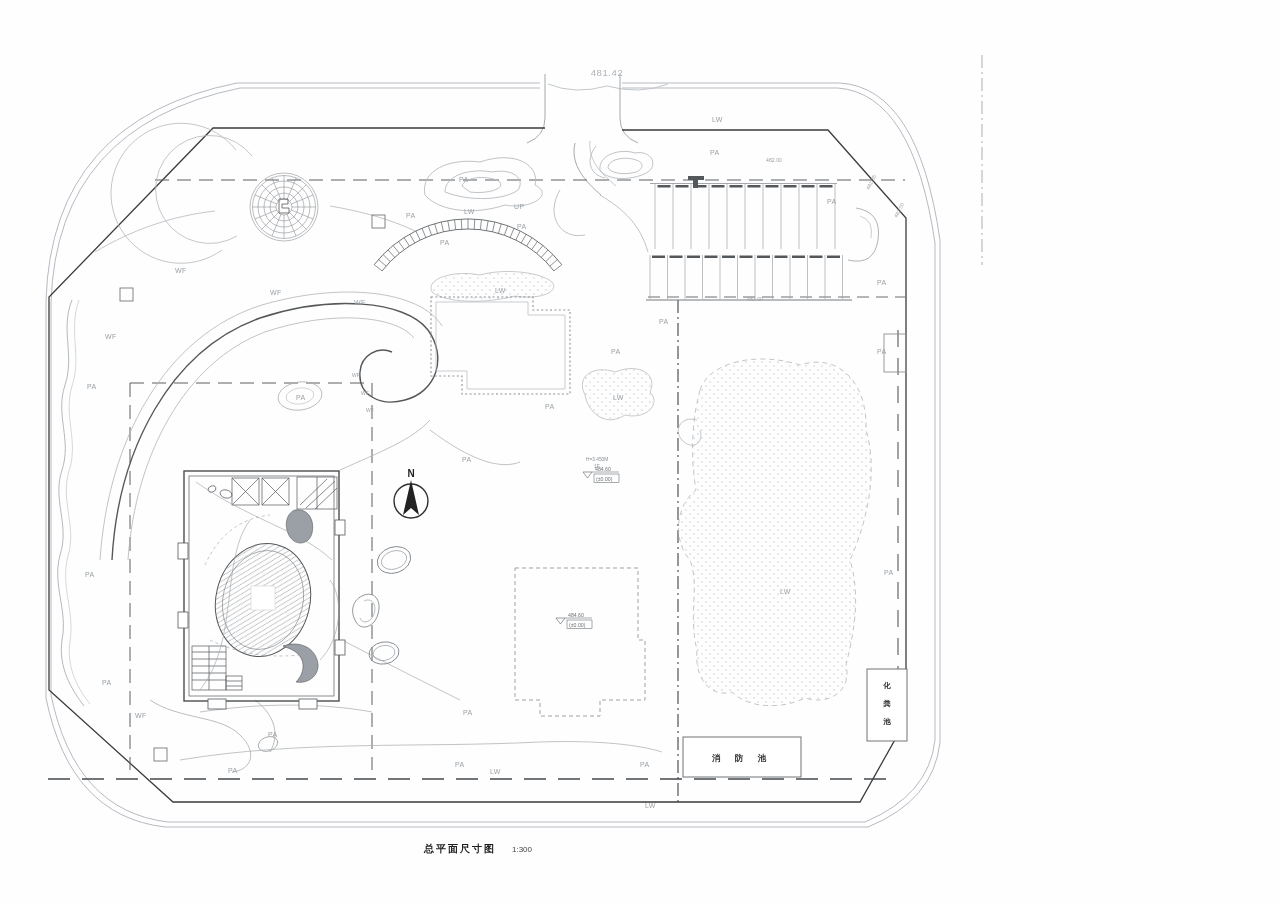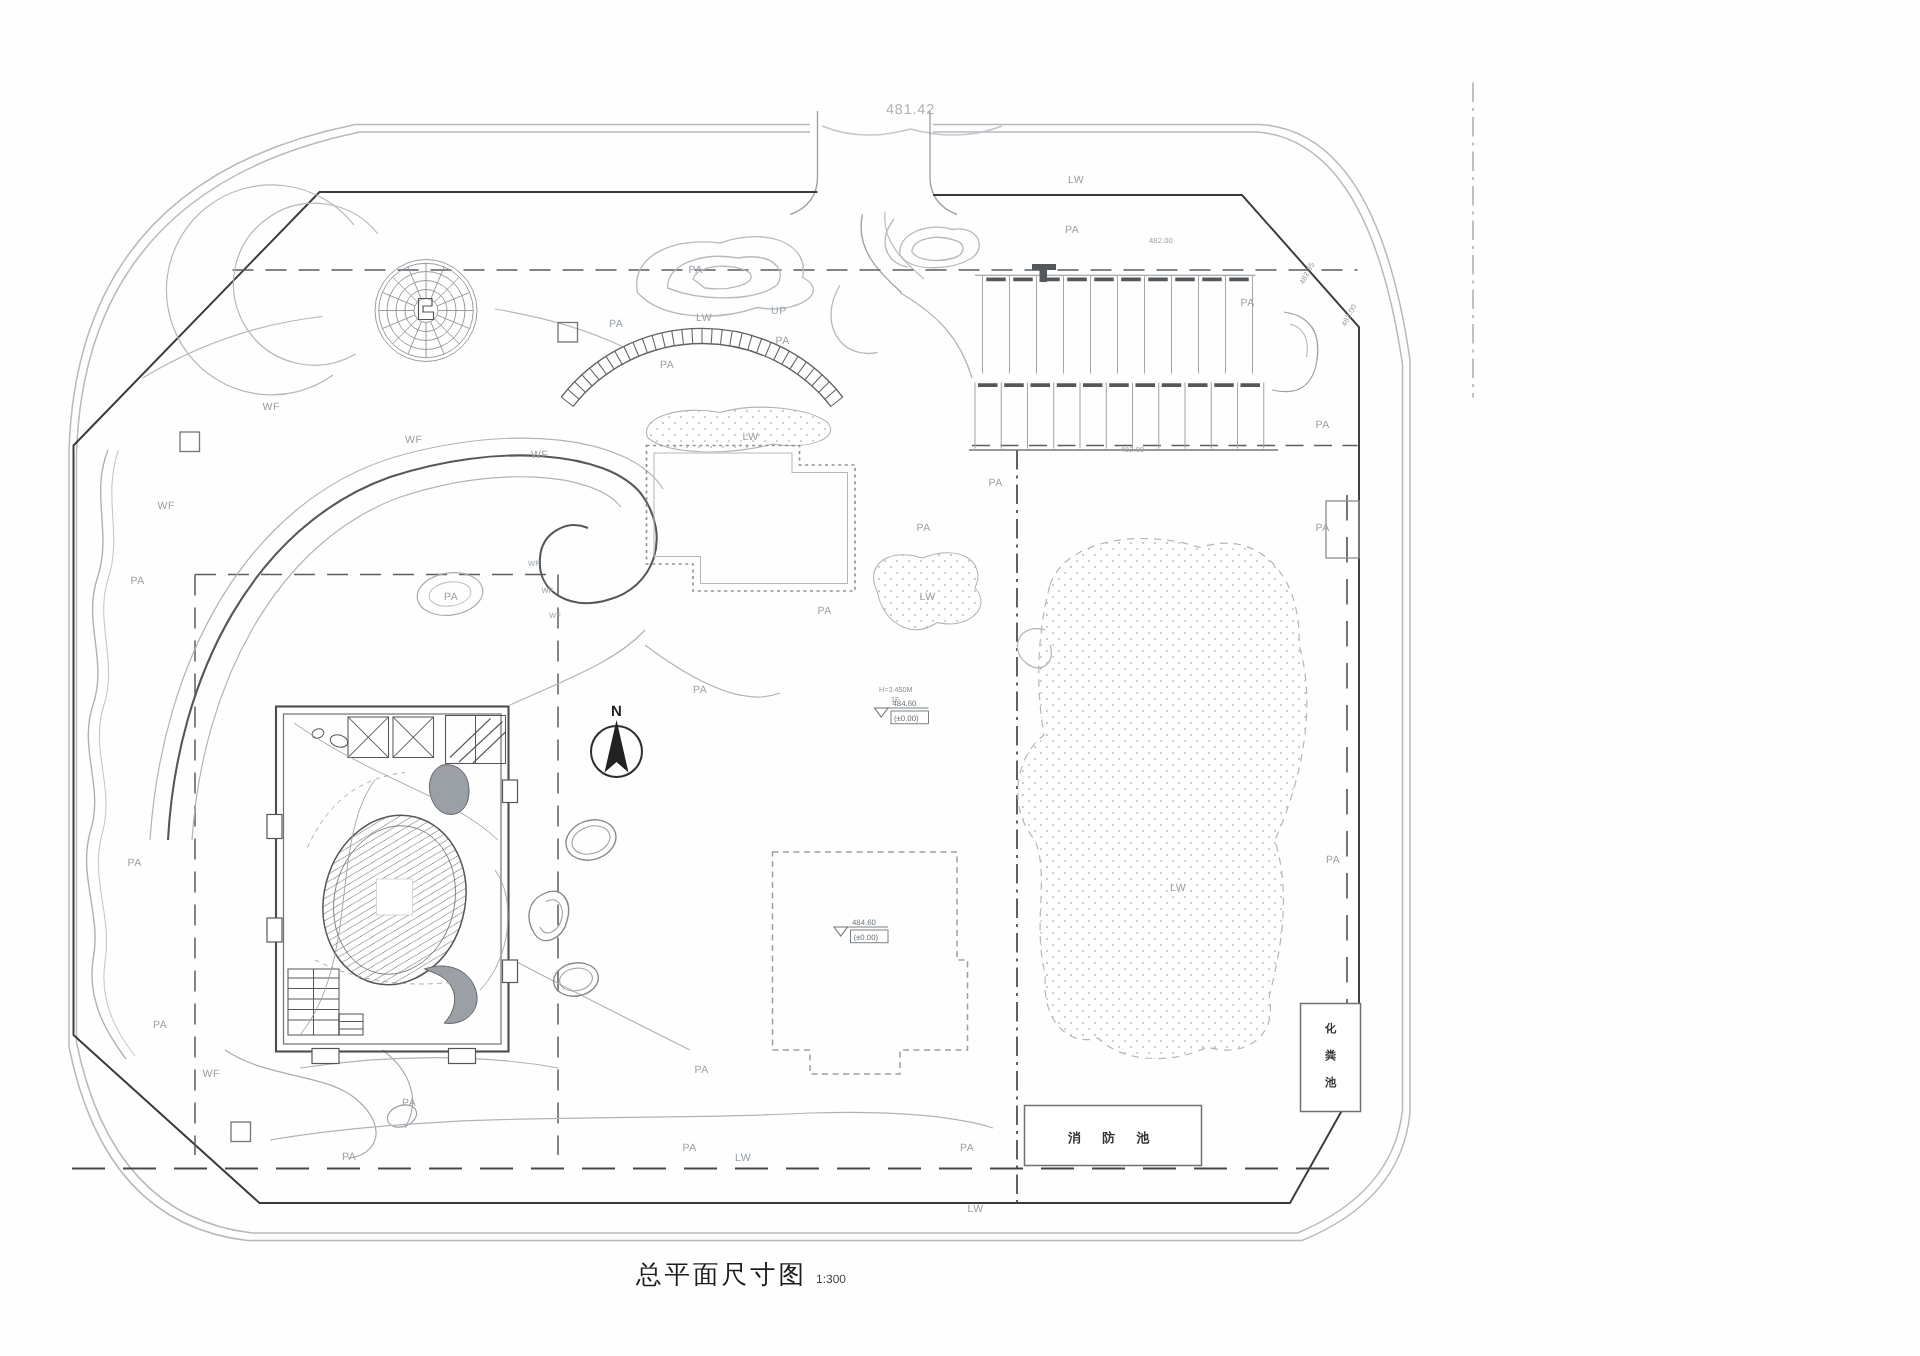--- a/index.html
+++ b/index.html
@@ -9,22 +9,22 @@
   svg text{font-family:"Liberation Sans",sans-serif;}
   .lbl{font-size:7px;fill:#9ba1a6;letter-spacing:.4px;}
   .sm{font-size:5px;letter-spacing:.1px;}
   .dim{font-size:9.5px;fill:#aeb2b6;letter-spacing:.6px;}
   .tiny{font-size:4.8px;fill:#8b9195;}
   .elev{font-size:5.2px;fill:#6e7478;}
   .cn{font-size:8.5px;fill:#333;letter-spacing:6px;font-weight:bold;}
   .cnv{font-size:7.5px;fill:#333;font-weight:bold;}
   .north-n{font-size:10px;fill:#222;font-weight:bold;}
   #title-block{position:absolute;left:424px;top:838px;color:#1d1d1d;}
-  #title-block .t{font-size:17px;font-weight:normal;letter-spacing:2px;}
-  #title-block .s{font-size:8px;color:#444;margin-left:6px;}
+  #title-block .t{font-size:10px;font-weight:bold;letter-spacing:2px;}
+  #title-block .s{font-size:8px;color:#444;margin-left:16px;}
 </style>
 </head>
 <body>
 
 <div id="canvas">
 <svg width="1280" height="904" viewBox="0 0 1280 904">
   <defs>
     <pattern id="stipple" width="8" height="8" patternUnits="userSpaceOnUse">
       <circle cx="2" cy="2" r="0.7" fill="#b9bfc4"></circle>
       <circle cx="6" cy="6" r="0.7" fill="#c3c8cd"></circle>

